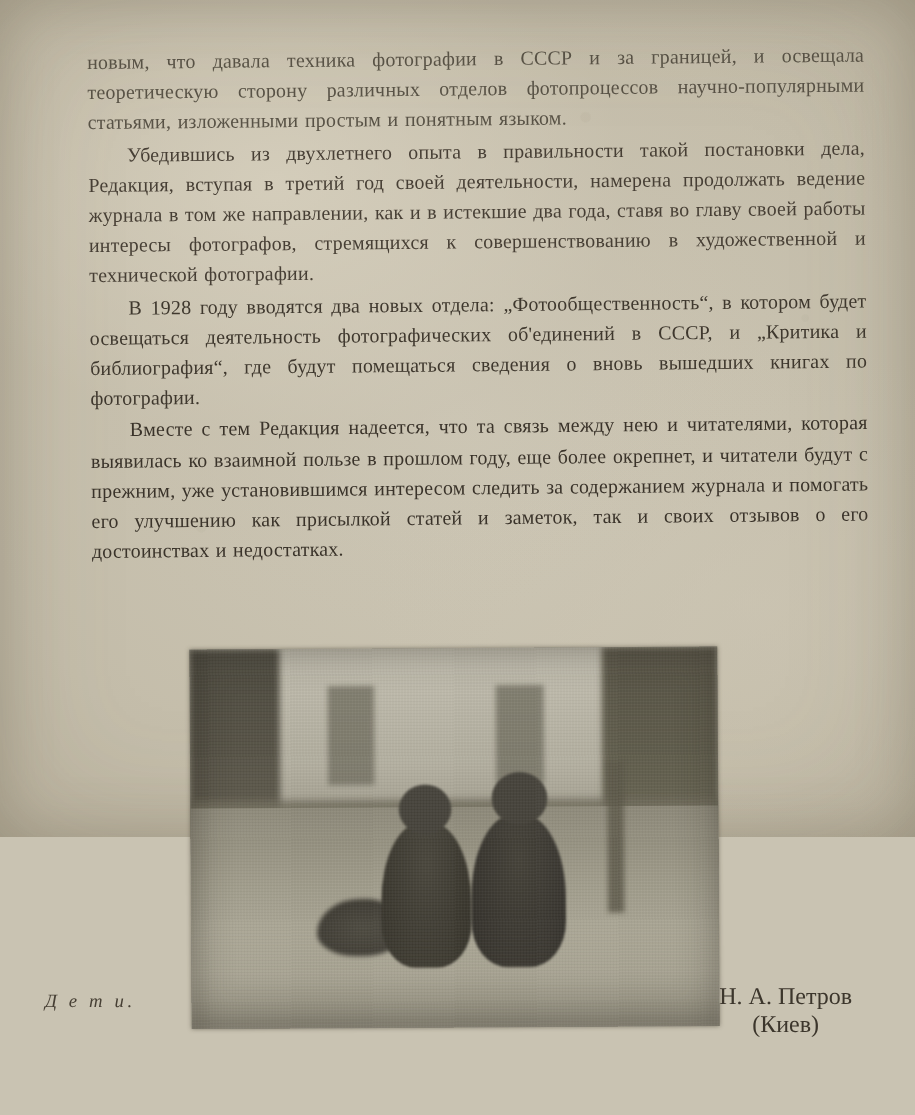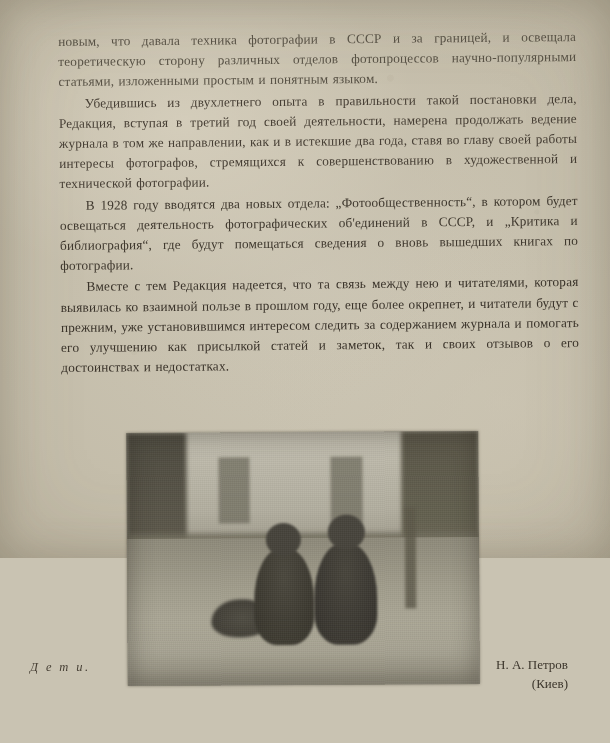--- a/index.html
+++ b/index.html
@@ -221,22 +221,22 @@
     letter-spacing: 2.4px;
     color: #463f34;
     font-family: Liberation Serif, serif;
     font-style: italic;
   }
   .caption-right {
     position: absolute;
     right: 42px;
     top: 655px;
     z-index: 5;
-    text-align: right;
-    font-size: 13px;
+    text-align: center;
+    font-size: 16px;
     color: #3c362c;
     line-height: 19px;
     font-family: "Liberation Serif", serif;
   }
 </style>
 </head>
 <body>
 
 <div id="page">
 

